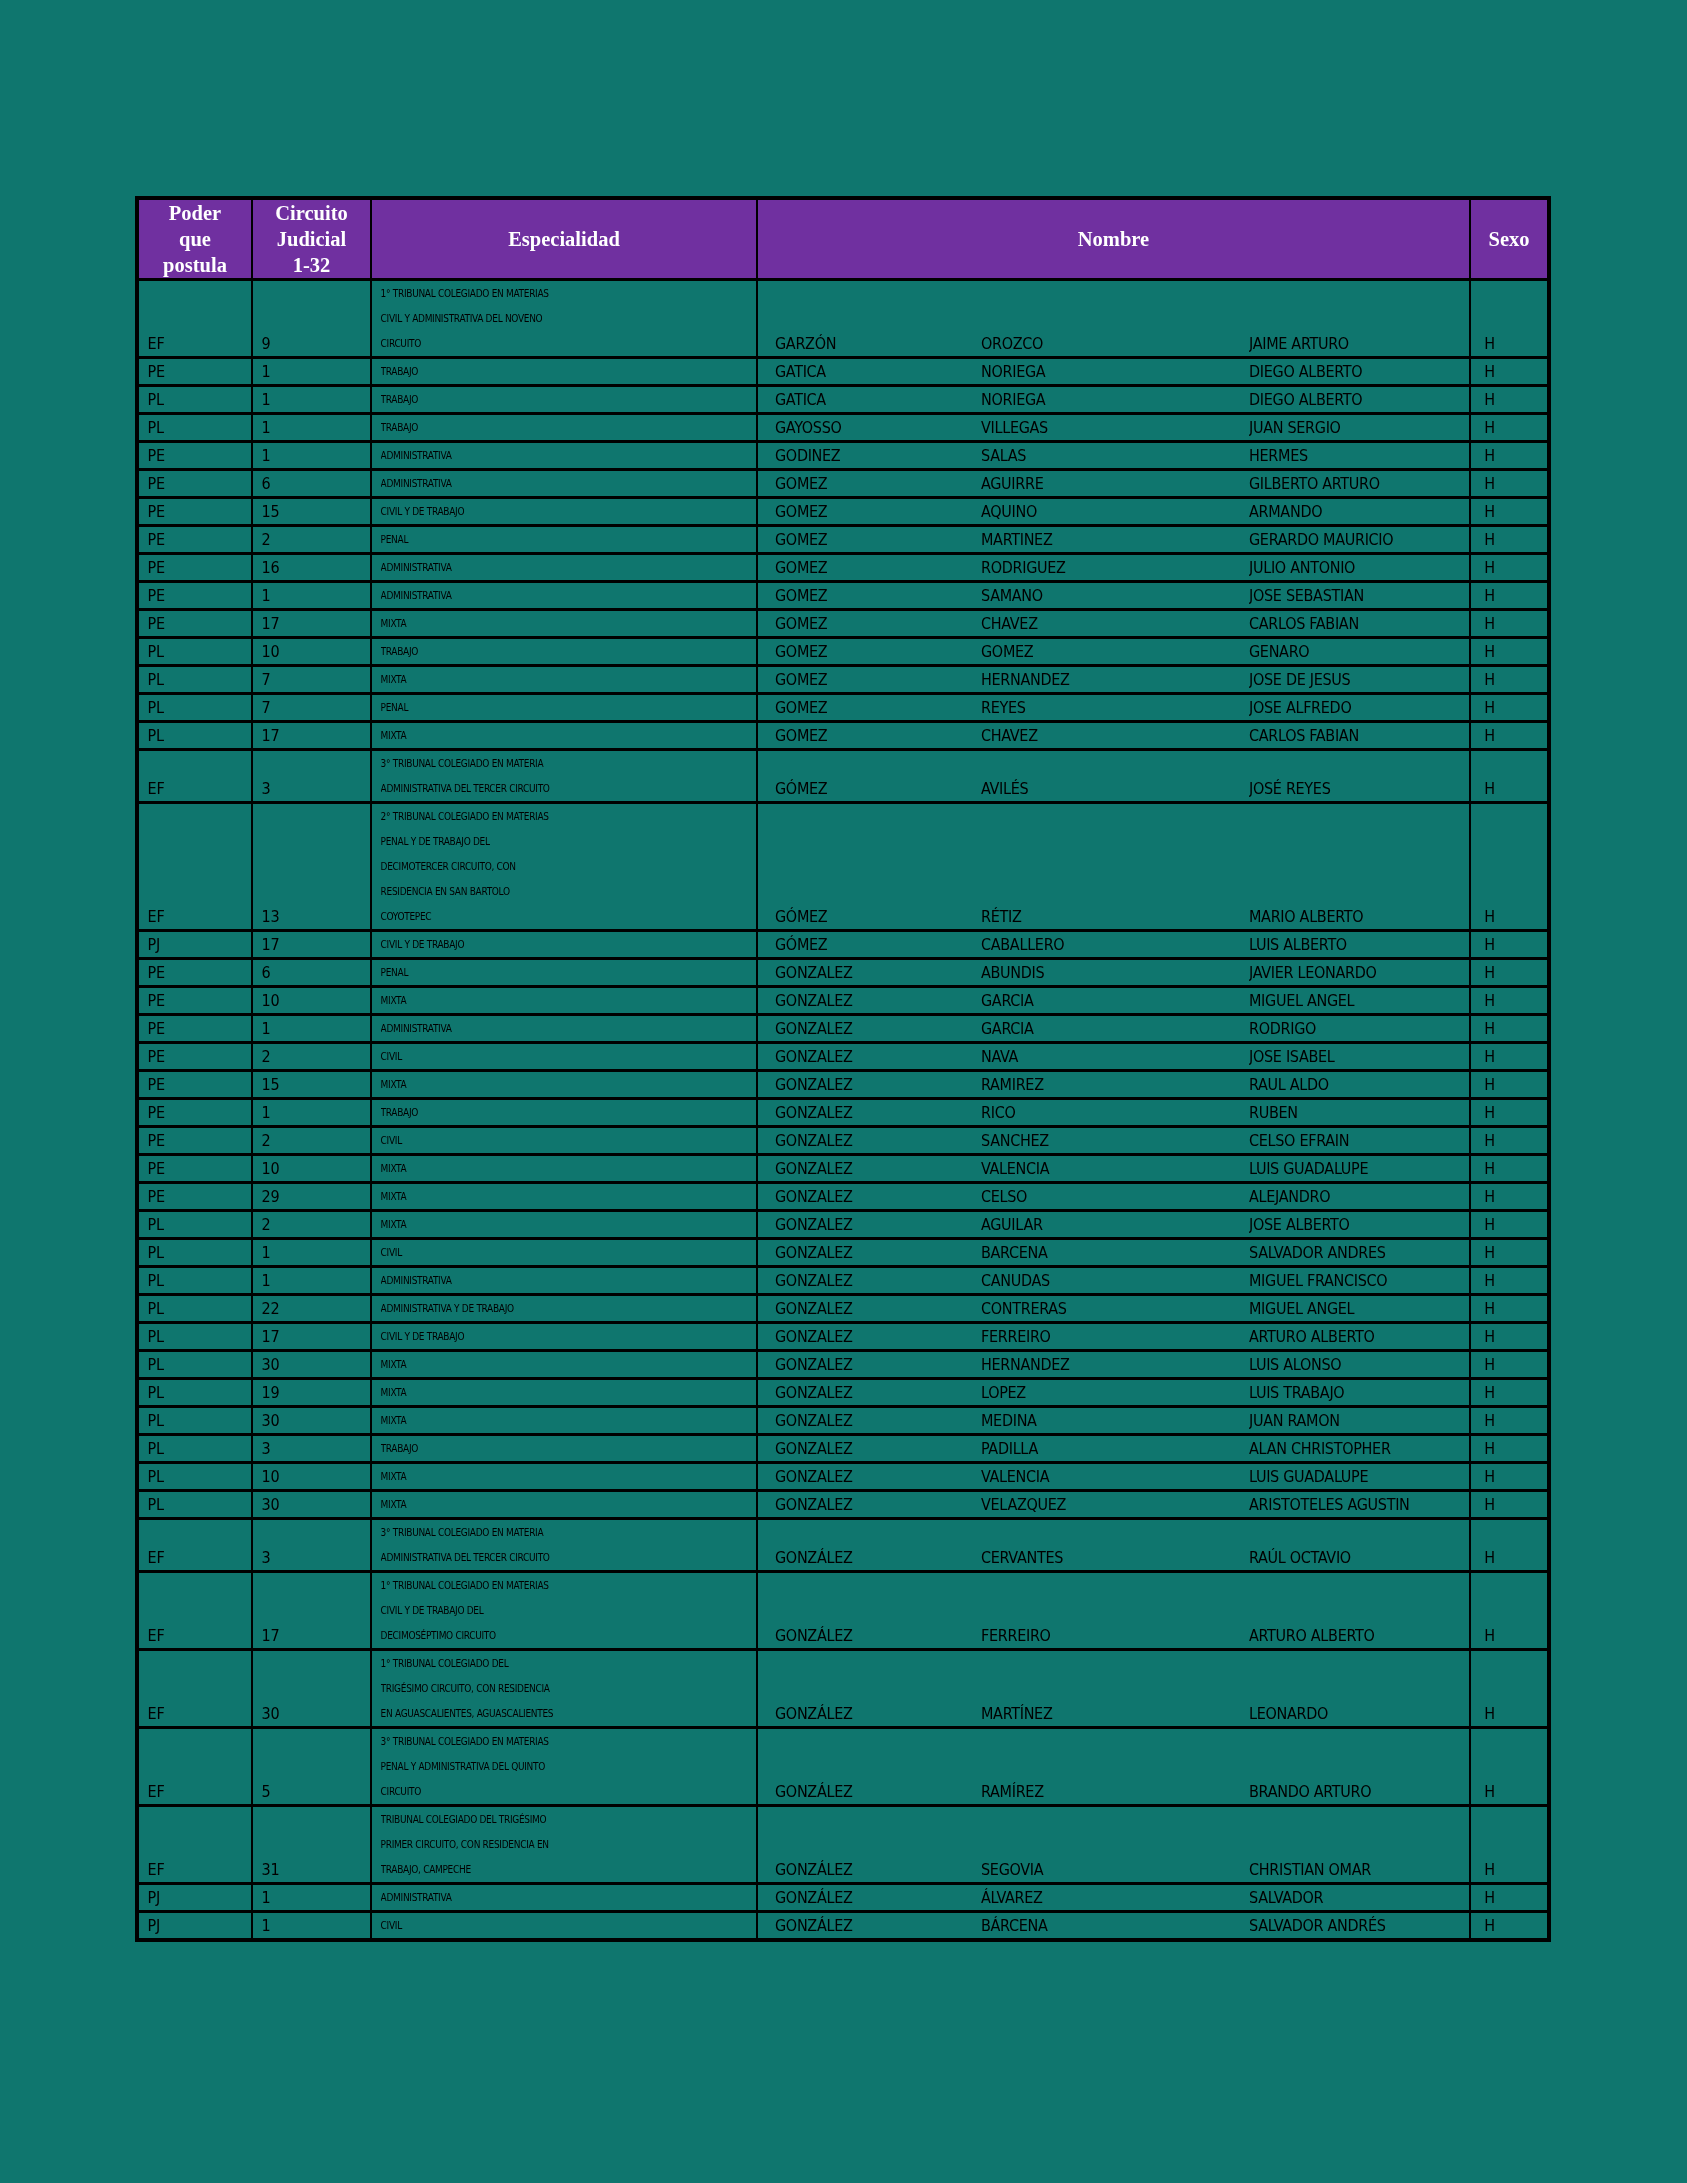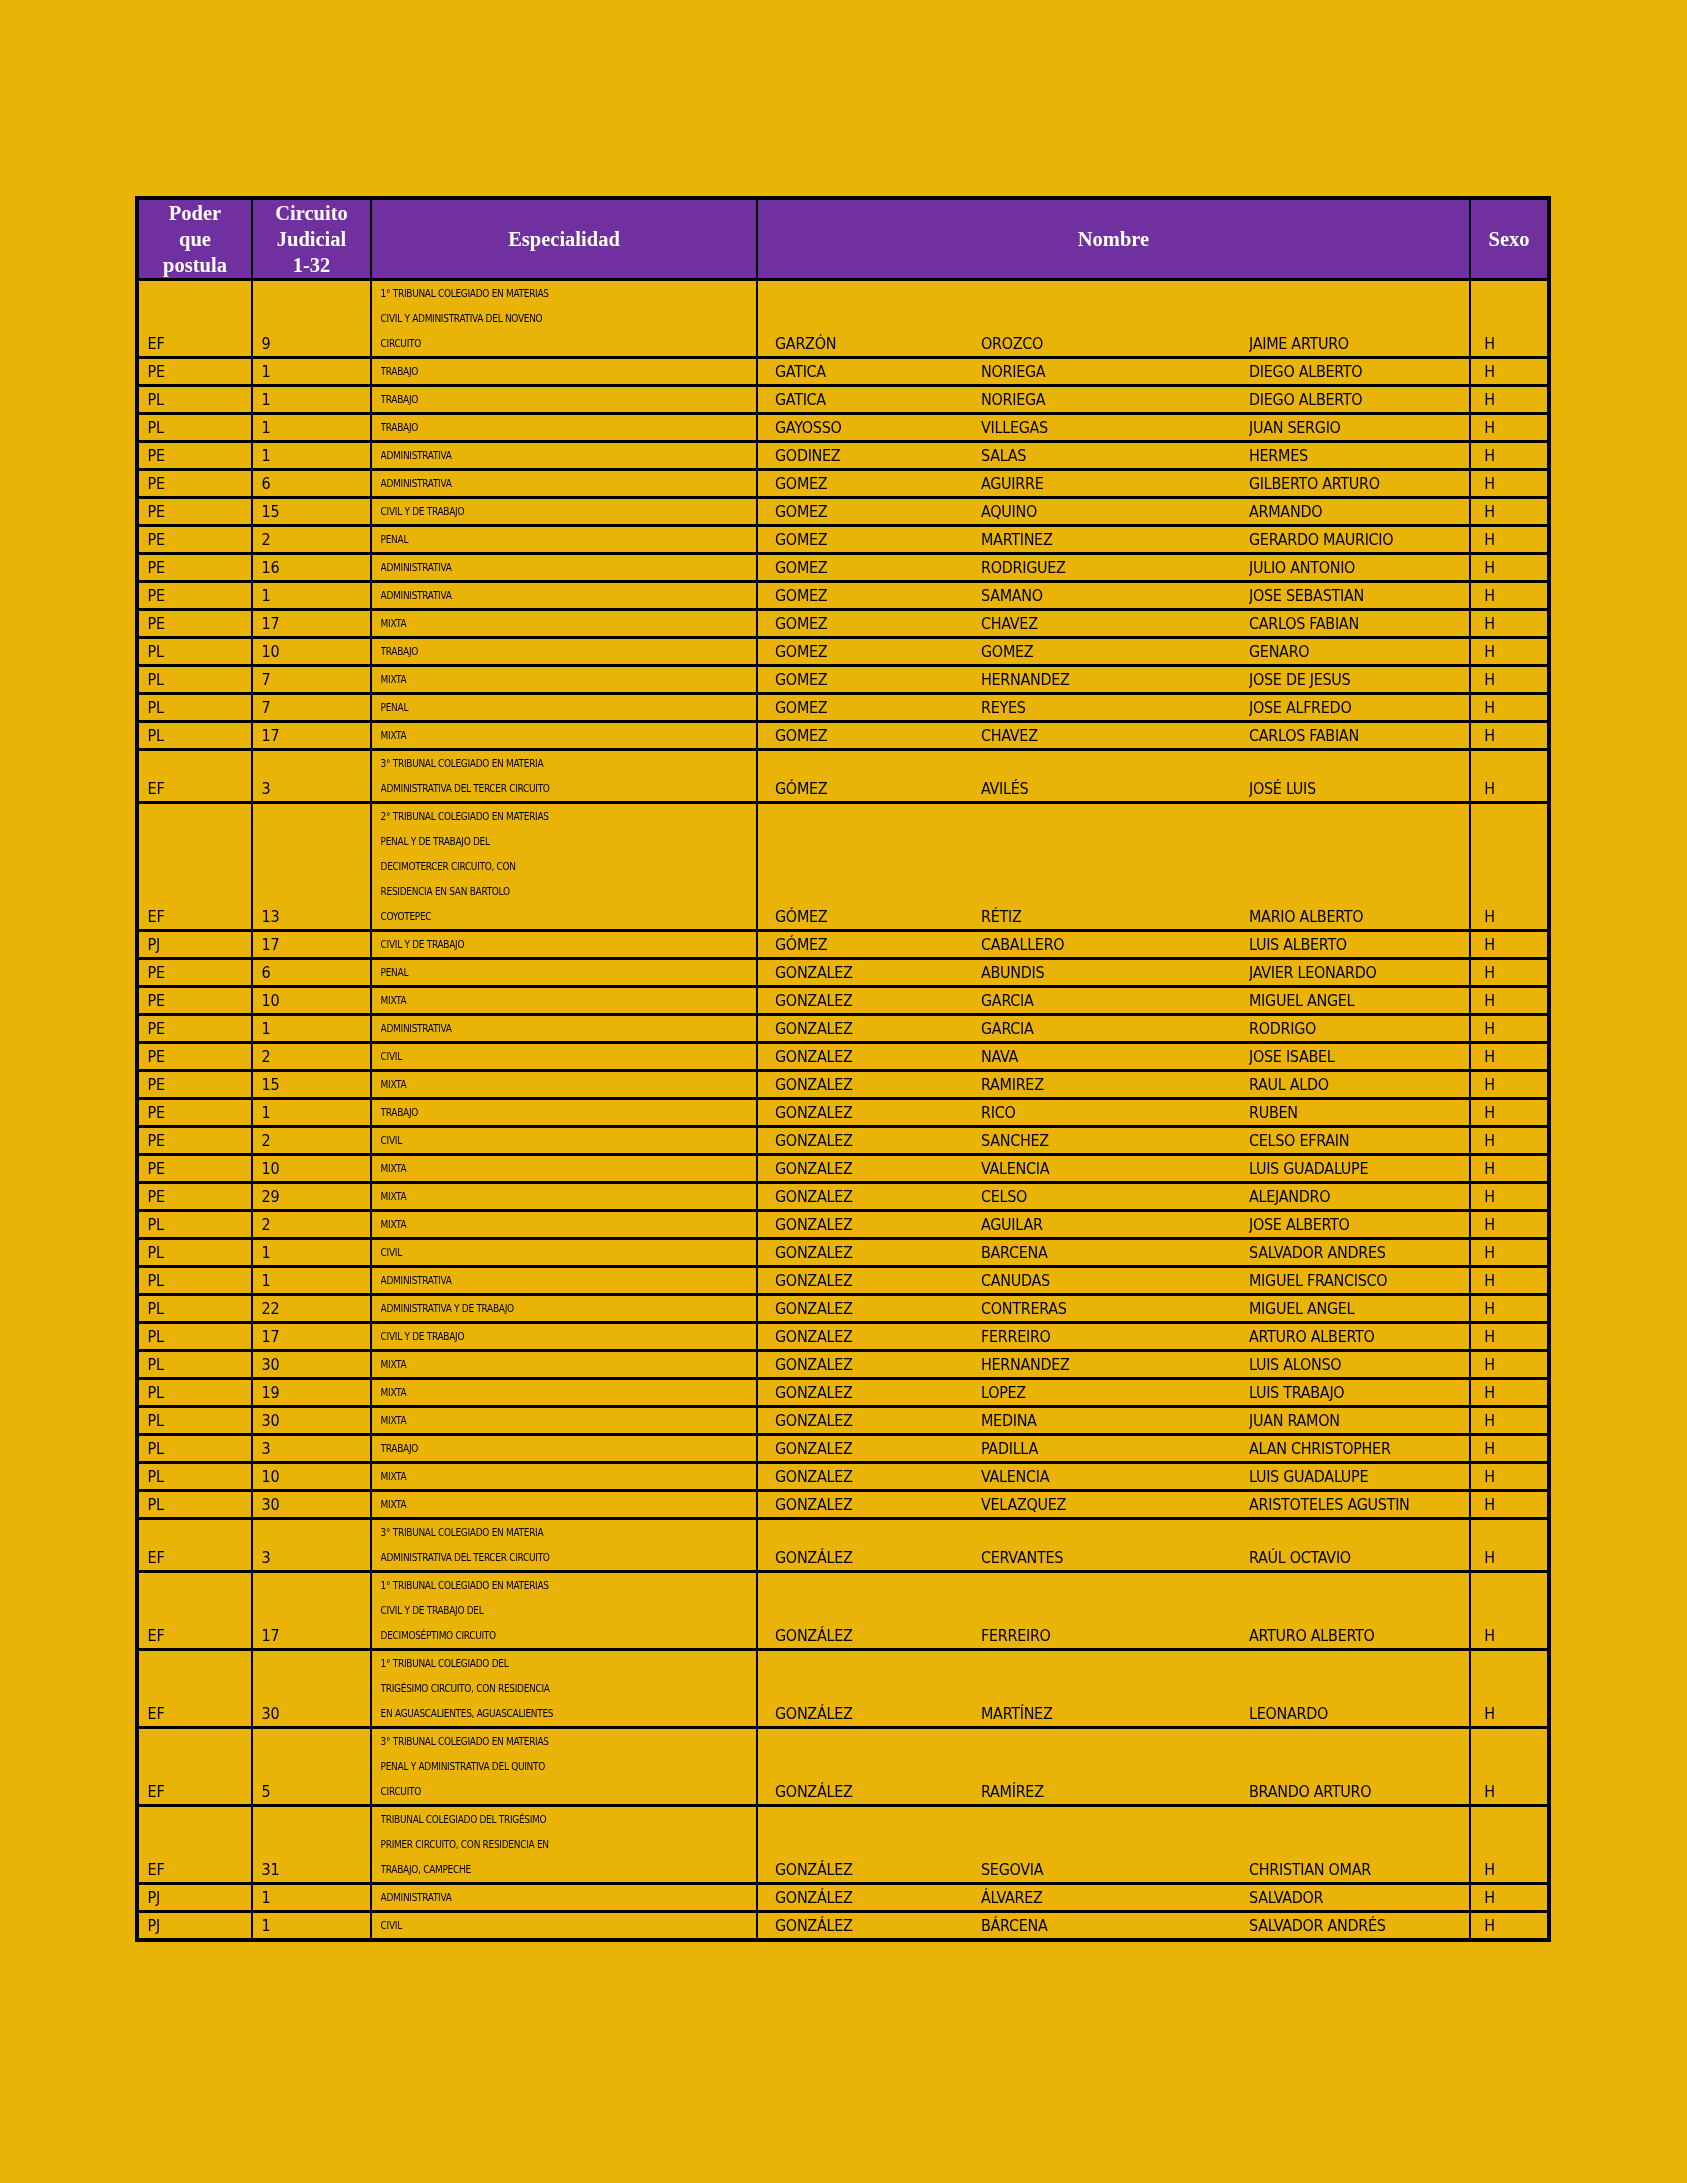--- a/index.html
+++ b/index.html
@@ -1,20 +1,20 @@
 <!DOCTYPE html>
 <html style="font-size:10.6px"><head>
 <meta charset="utf-8">
 <style>
   html, body { margin: 0; padding: 0; }
   .page {
     position: relative;
     width: 1687px;
     height: 2183px;
-    background: #eab308;
+    background: #0f766e;
     overflow: hidden;
     font-family: "DejaVu Sans", sans-serif;
   }
   table.judicial {
     position: absolute;
     left: 135px;
     top: 196px;
     width: 1412px;
     border-collapse: collapse;
     table-layout: fixed;
@@ -250,21 +250,21 @@
           <td class="cell-nombre"><span class="nsub nsub-1">GOMEZ</span><span class="nsub nsub-2">CHAVEZ</span><span class="nsub nsub-3">CARLOS FABIAN</span></td>
           <td class="cell-sexo">H</td>
         </tr>
         <tr>
           <td class="cell-poder">EF</td>
           <td class="cell-circuito">3</td>
           <td class="cell-especialidad">
             <div class="esp-line">3° TRIBUNAL COLEGIADO EN MATERIA</div>
             <div class="esp-line">ADMINISTRATIVA DEL TERCER CIRCUITO</div>
           </td>
-          <td class="cell-nombre"><span class="nsub nsub-1">GÓMEZ</span><span class="nsub nsub-2">AVILÉS</span><span class="nsub nsub-3">JOSÉ LUIS</span></td>
+          <td class="cell-nombre"><span class="nsub nsub-1">GÓMEZ</span><span class="nsub nsub-2">AVILÉS</span><span class="nsub nsub-3">JOSÉ REYES</span></td>
           <td class="cell-sexo">H</td>
         </tr>
         <tr>
           <td class="cell-poder">EF</td>
           <td class="cell-circuito">13</td>
           <td class="cell-especialidad">
             <div class="esp-line">2° TRIBUNAL COLEGIADO EN MATERIAS</div>
             <div class="esp-line">PENAL Y DE TRABAJO DEL</div>
             <div class="esp-line">DECIMOTERCER CIRCUITO, CON</div>
             <div class="esp-line">RESIDENCIA EN SAN BARTOLO</div>

